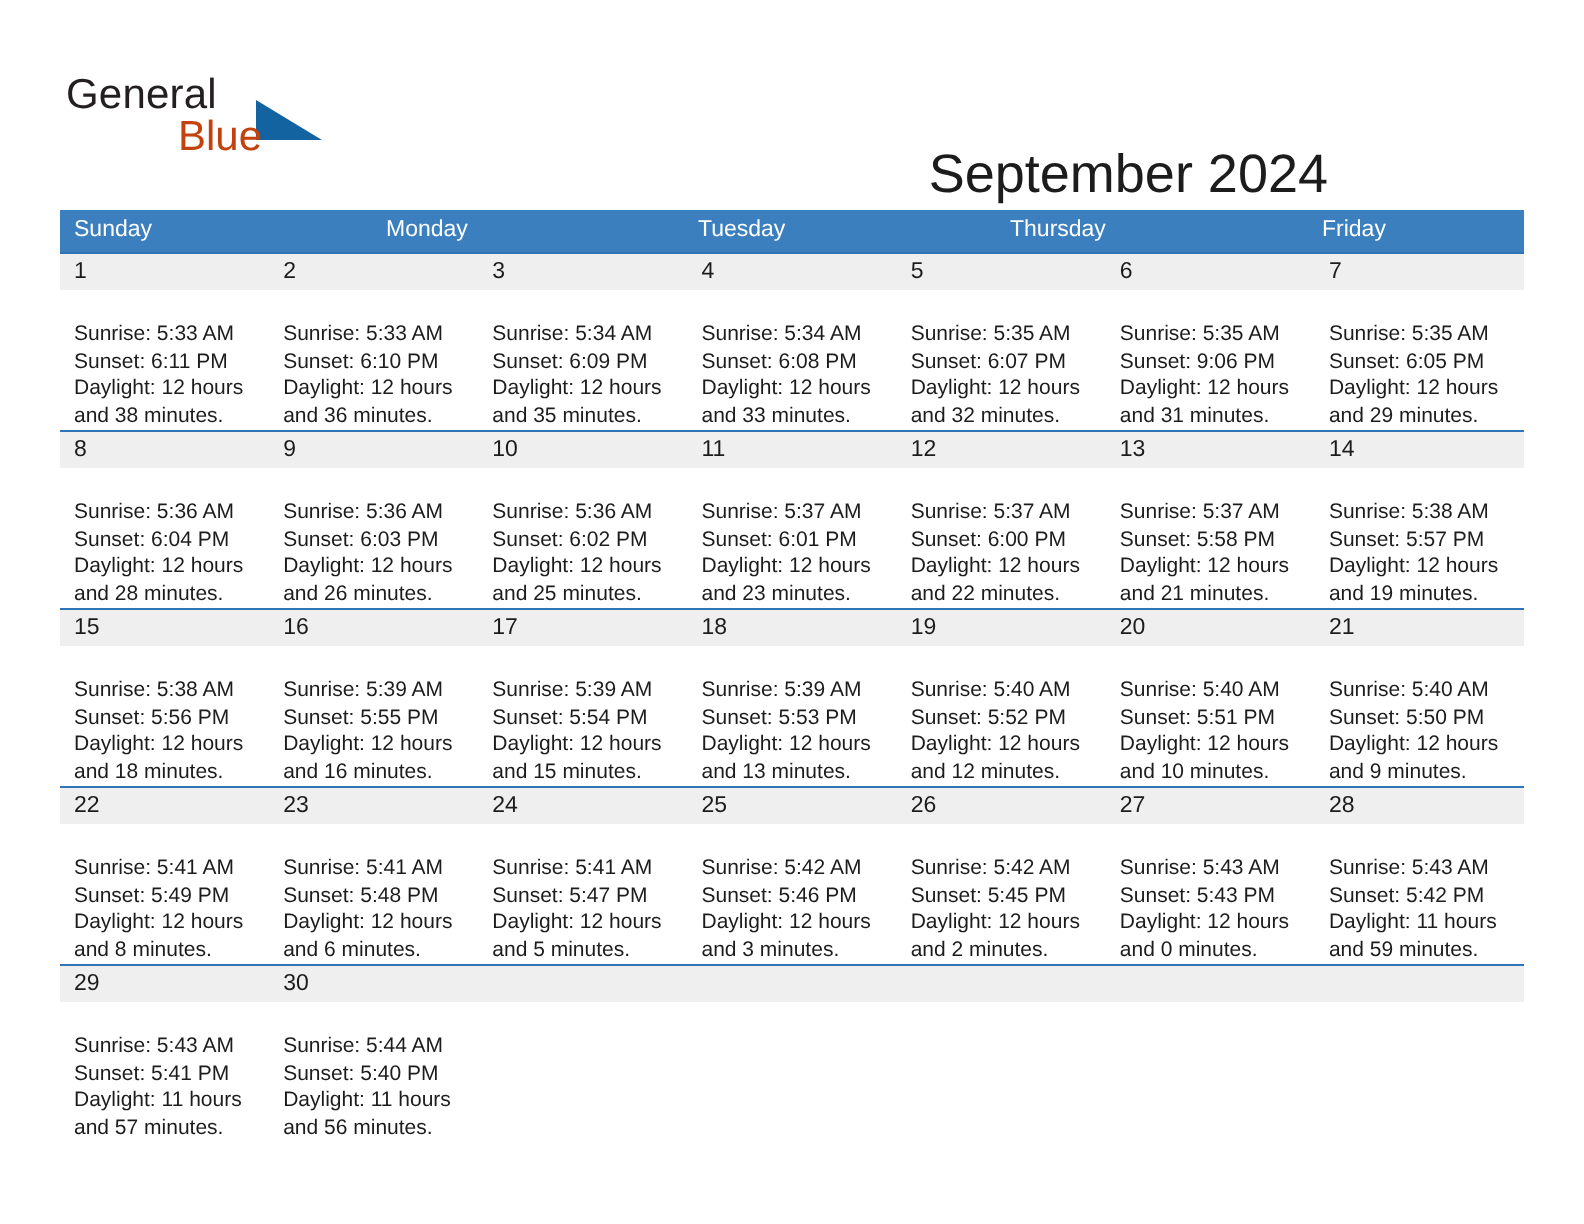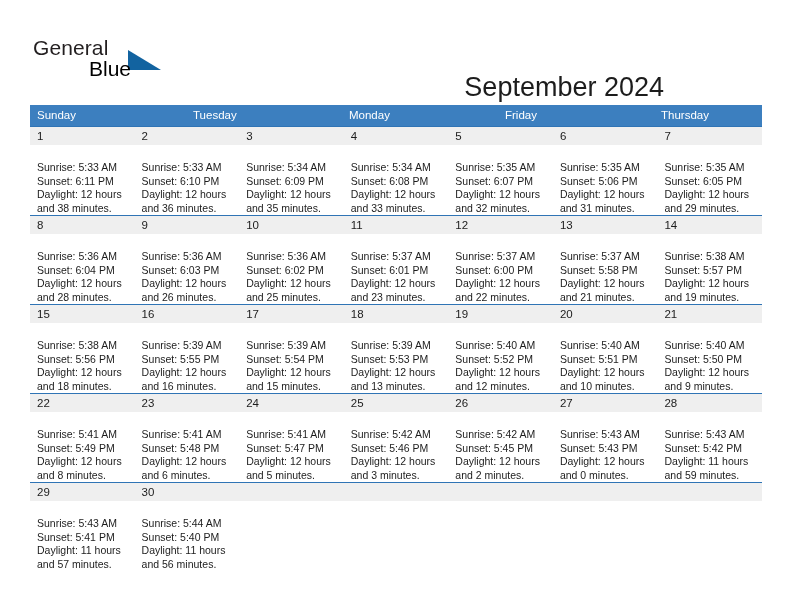--- a/index.html
+++ b/index.html
@@ -43,21 +43,21 @@
     font-size: 21px;
     letter-spacing: 0.1px;
     color: #231f20;
     font-family: "Liberation Sans", sans-serif;
   }
   .brand-blue {
     position: absolute;
     left: 56px;
     top: 21px;
     font-size: 21px;
-    color: #000000;
+    color: #c2410c;
     font-family: "Liberation Sans", sans-serif;
   }
   .brand-flag {
     position: absolute;
     left: 95px;
     top: 14px;
     width: 0;
     height: 0;
     border-left: 33px solid #1263a0;
     border-top: 20px solid transparent;
@@ -163,24 +163,24 @@
       <div class="cal-title">September 2024</div>
       <div class="cal-subtitle">Sylhet, Sylhet, Bangladesh</div>
     </div>
 
   </div>
 
   <div class="calendar">
 
     <div class="dow-row">
       <div class="dow-cell">Sunday</div>
+      <div class="dow-cell">Monday</div>
       <div class="dow-cell">Tuesday</div>
-      <div class="dow-cell">Monday</div>
+      <div class="dow-cell">Thursday</div>
       <div class="dow-cell">Friday</div>
-      <div class="dow-cell">Thursday</div>
     </div>
 
     <div class="week">
       <div class="day">
         <div class="day-num-band">1</div>
         <div class="day-body">
           <div>Sunrise: 5:33 AM</div>
           <div>Sunset: 6:11 PM</div>
           <div>Daylight: 12 hours</div>
           <div>and 38 minutes.</div>
@@ -219,21 +219,21 @@
           <div>Sunrise: 5:35 AM</div>
           <div>Sunset: 6:07 PM</div>
           <div>Daylight: 12 hours</div>
           <div>and 32 minutes.</div>
         </div>
       </div>
       <div class="day">
         <div class="day-num-band">6</div>
         <div class="day-body">
           <div>Sunrise: 5:35 AM</div>
-          <div>Sunset: 5:06 PM</div>
+          <div>Sunset: 9:06 PM</div>
           <div>Daylight: 12 hours</div>
           <div>and 31 minutes.</div>
         </div>
       </div>
       <div class="day">
         <div class="day-num-band">7</div>
         <div class="day-body">
           <div>Sunrise: 5:35 AM</div>
           <div>Sunset: 6:05 PM</div>
           <div>Daylight: 12 hours</div>

